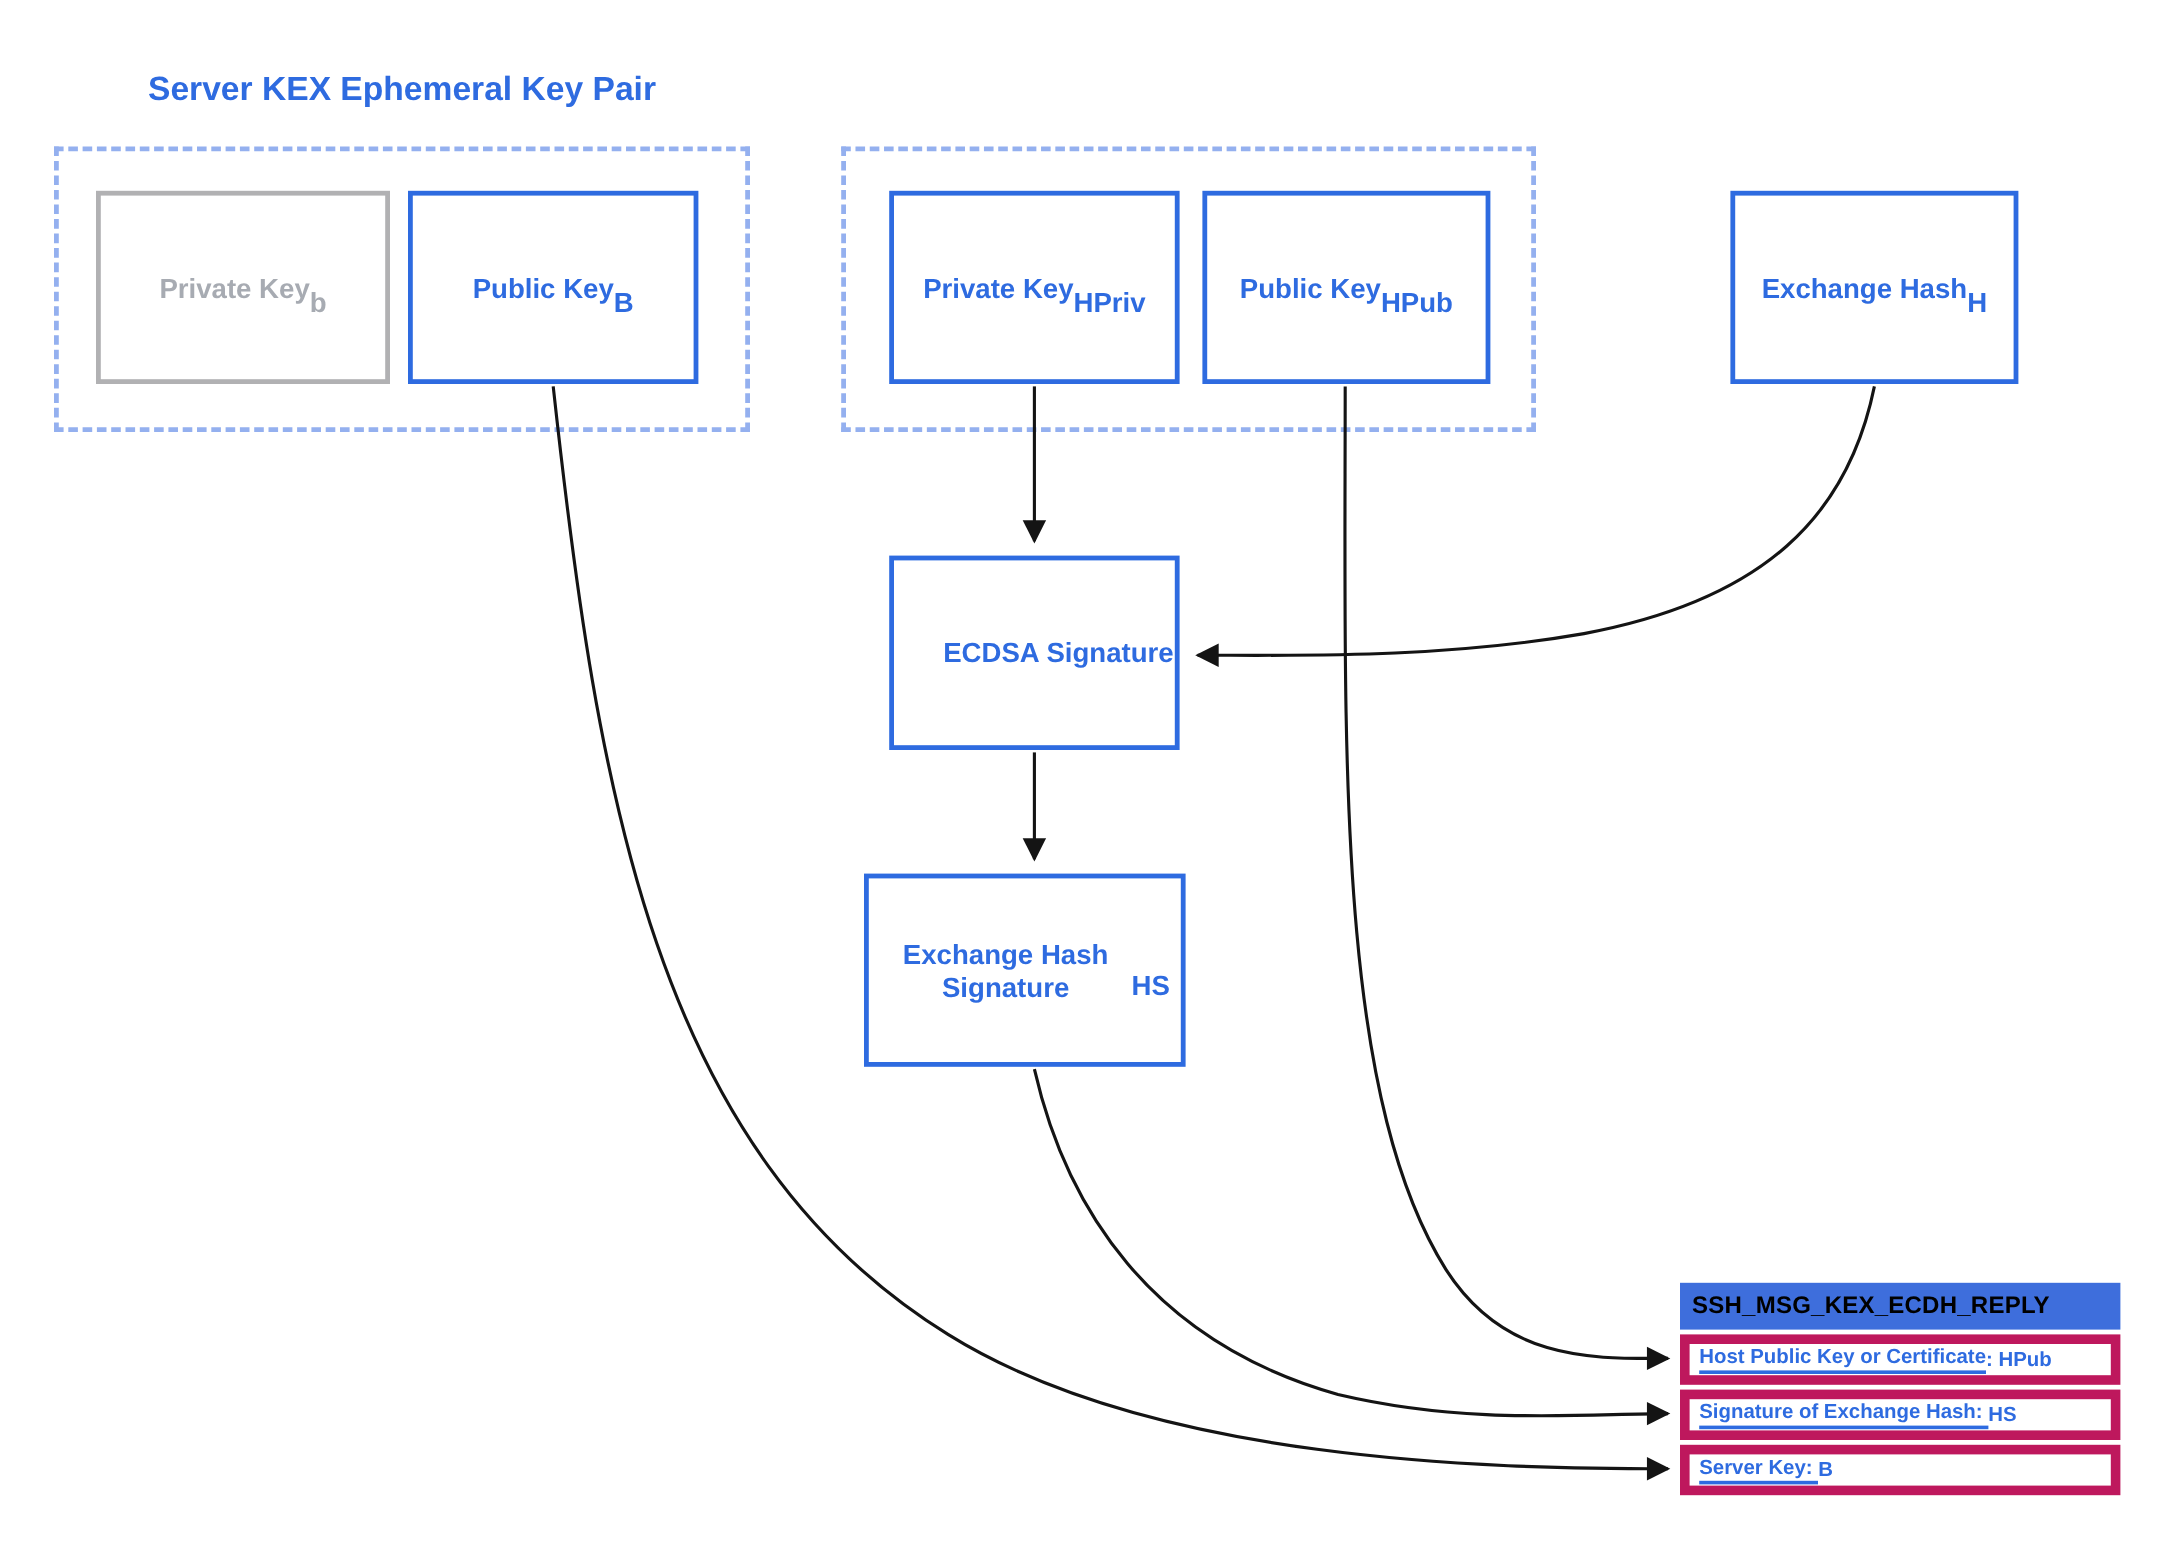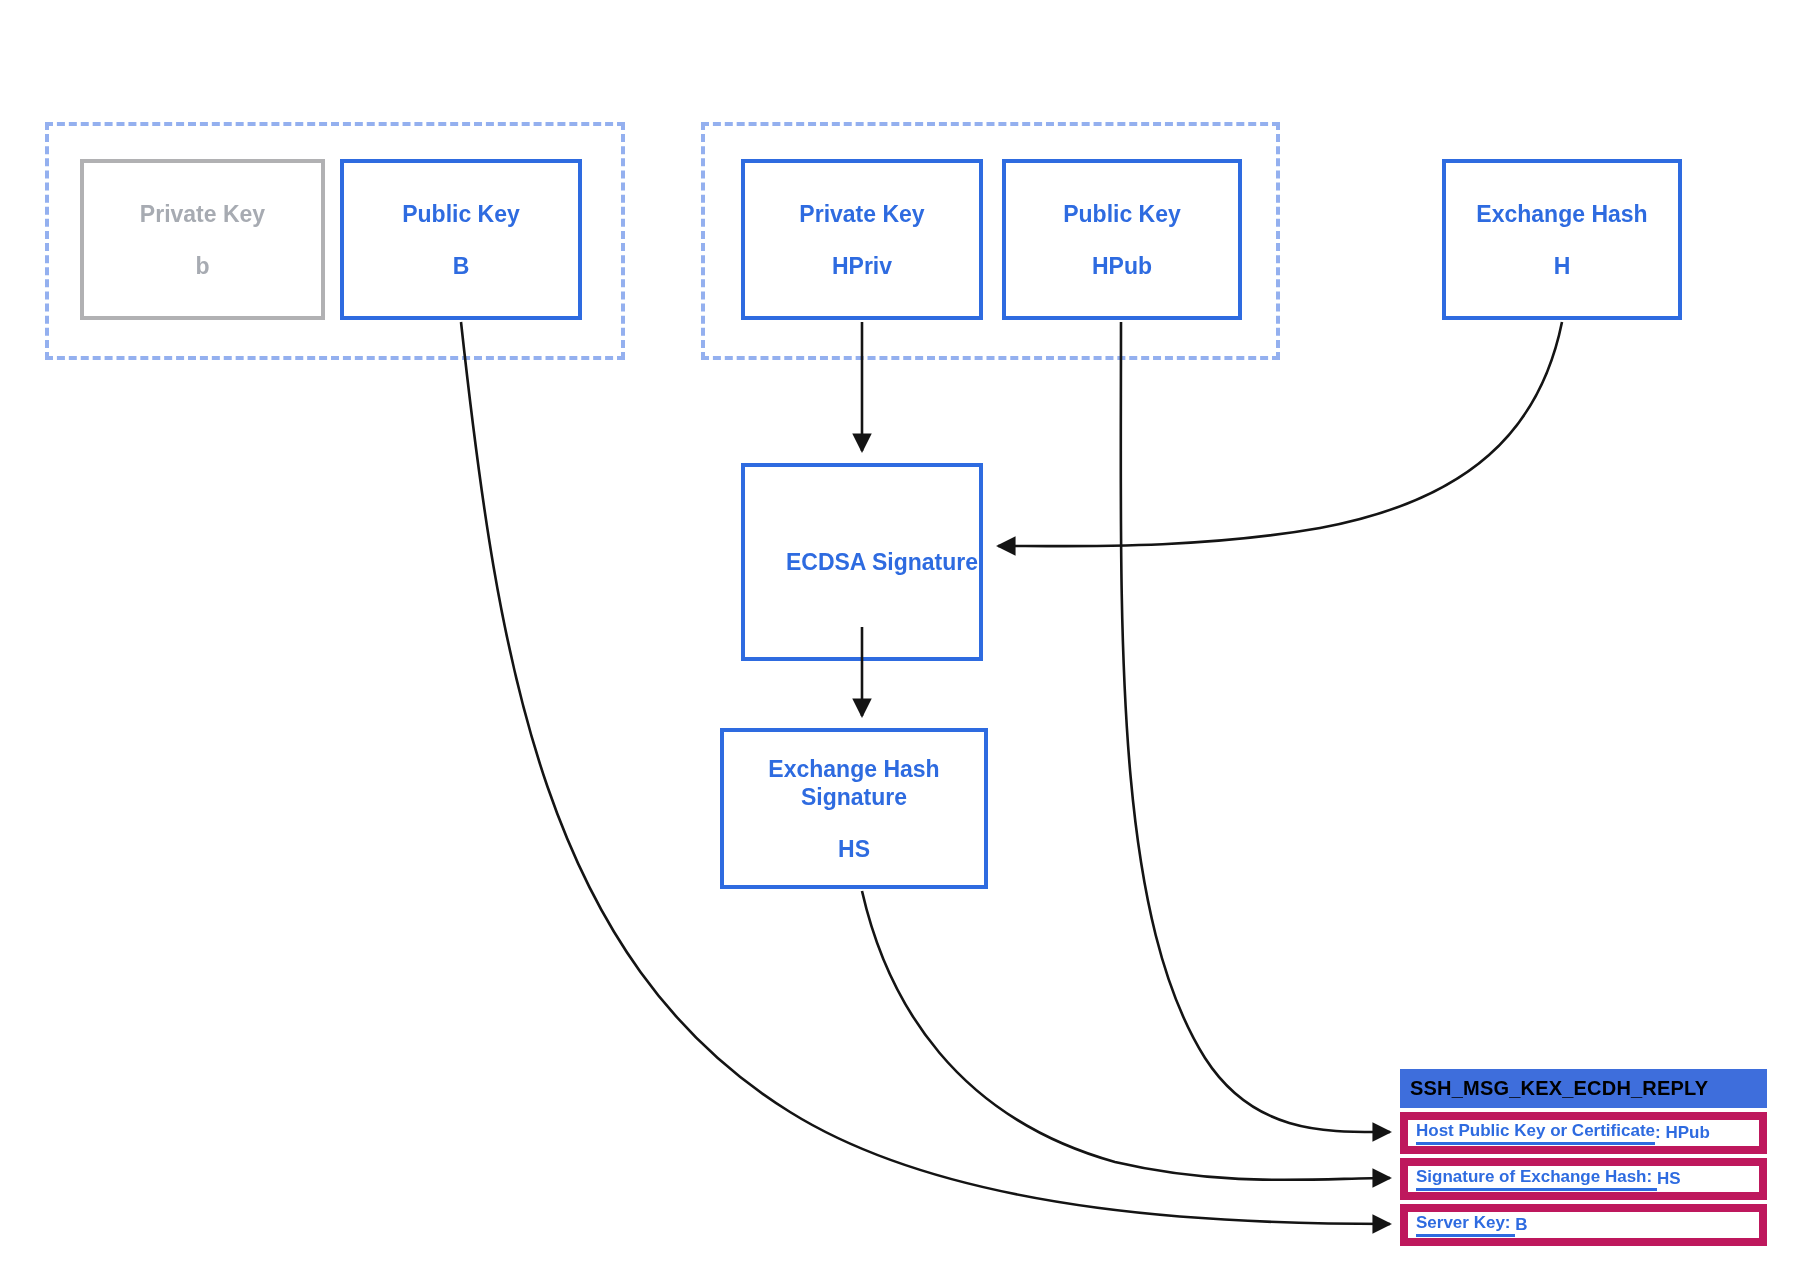--- a/index.html
+++ b/index.html
@@ -14,31 +14,31 @@
   #title-kex{left:45px;width:580px;}
   #title-host{left:701px;width:579px;}
   .dashed-box{
     position:absolute;top:122px;height:238px;border:4px dashed #94b0ef;
     box-sizing:border-box;background:transparent;
   }
   #dash-kex{left:45px;width:580px;}
   #dash-host{left:701px;width:579px;}
   .node{
     position:absolute;box-sizing:border-box;border:4px solid #2e6be0;background:#ffffff;
-    display:flex;flex-direction:column;align-items:center;justify-content:center;
+    display:flex;flex-direction:row;align-items:center;justify-content:center;
     text-align:center;color:#2e6be0;font-weight:bold;font-size:23px;line-height:28px;
   }
   .node .sub{margin-top:24px;}
   .node.gray{border-color:#b1b1b3;color:#a7abb2;}
   #box-b-priv{left:80px;top:159px;width:245px;height:161px;}
   #box-b-pub{left:340px;top:159px;width:242px;height:161px;}
   #box-hpriv{left:741px;top:159px;width:242px;height:161px;}
   #box-hpub{left:1002px;top:159px;width:240px;height:161px;}
   #box-h{left:1442px;top:159px;width:240px;height:161px;}
-  #box-ecdsa{left:741px;top:463px;width:242px;height:198px;padding-left:40px;}
+  #box-ecdsa{left:741px;top:463px;width:242px;height:162px;padding-left:40px;}
   #box-hs{left:720px;top:728px;width:268px;height:161px;}
   #box-hs .lbl{width:210px;}
   .reply{
     position:absolute;left:1400px;top:1069px;width:367px;
   }
   .reply-header{
     box-sizing:border-box;width:367px;height:39px;line-height:39px;
     background:#3e6edc;color:#000000;font-weight:bold;font-size:20px;
     padding-left:10px;letter-spacing:0.2px;
   }
@@ -50,20 +50,21 @@
   }
   .reply-row:first-of-type{margin-top:3px;}
   .reply-row .u{border-bottom:3px solid #2e6be0;padding-bottom:1px;}
   .connectors{position:absolute;left:0;top:0;pointer-events:none;}
 </style>
 </head>
 <body>
 
 <div class="canvas">
 
+  <div class="group-title" id="title-kex">Server KEX Ephemeral Key Pair</div>
 
   <div class="dashed-box" id="dash-kex"></div>
   <div class="dashed-box" id="dash-host"></div>
 
   <div class="node gray" id="box-b-priv">
     <div class="lbl">Private Key</div>
     <div class="sub">b</div>
   </div>
 
   <div class="node" id="box-b-pub">

